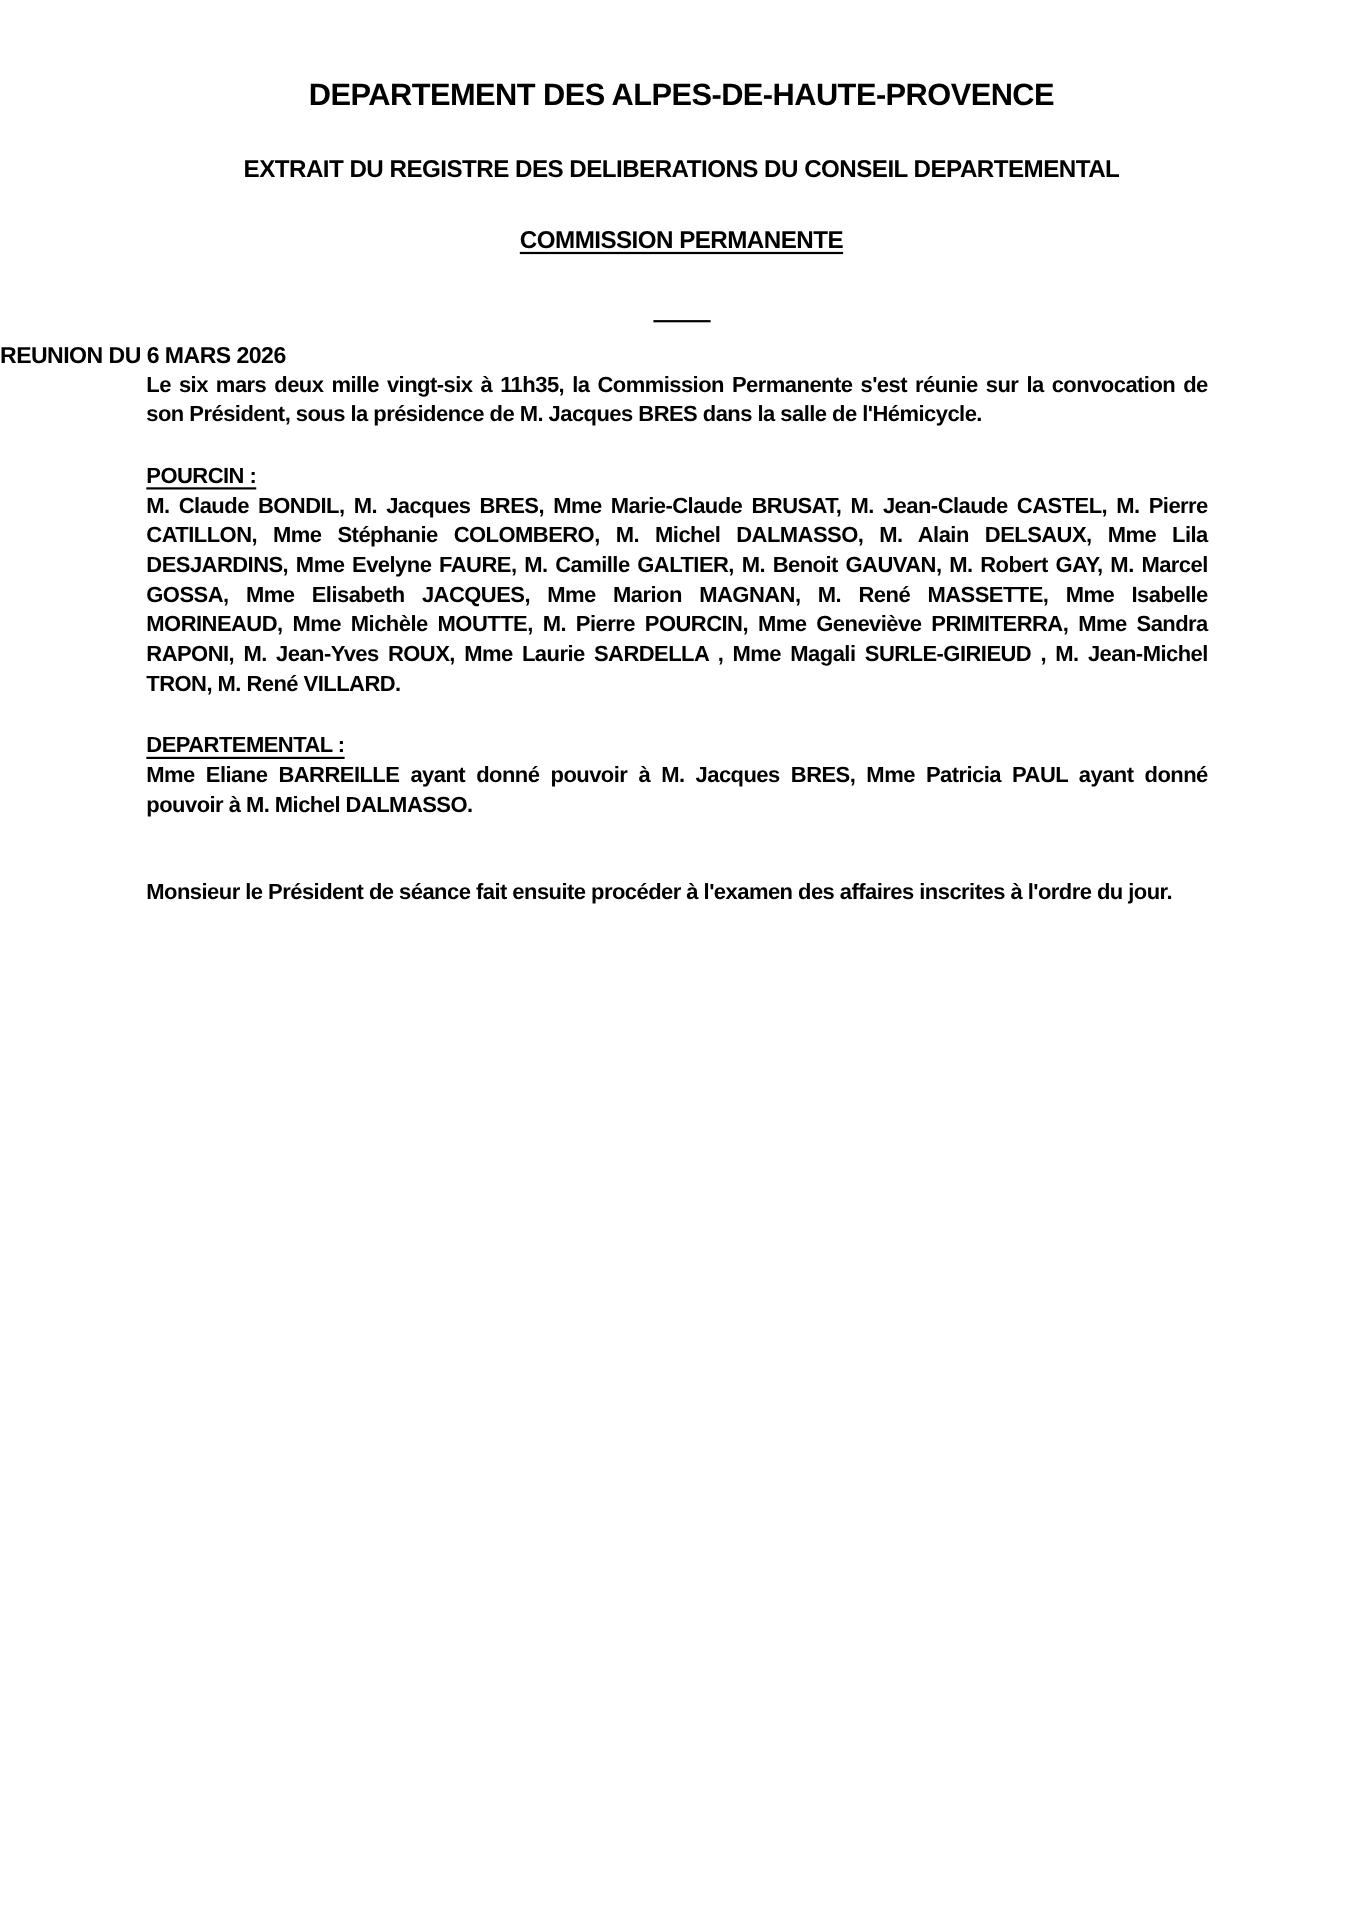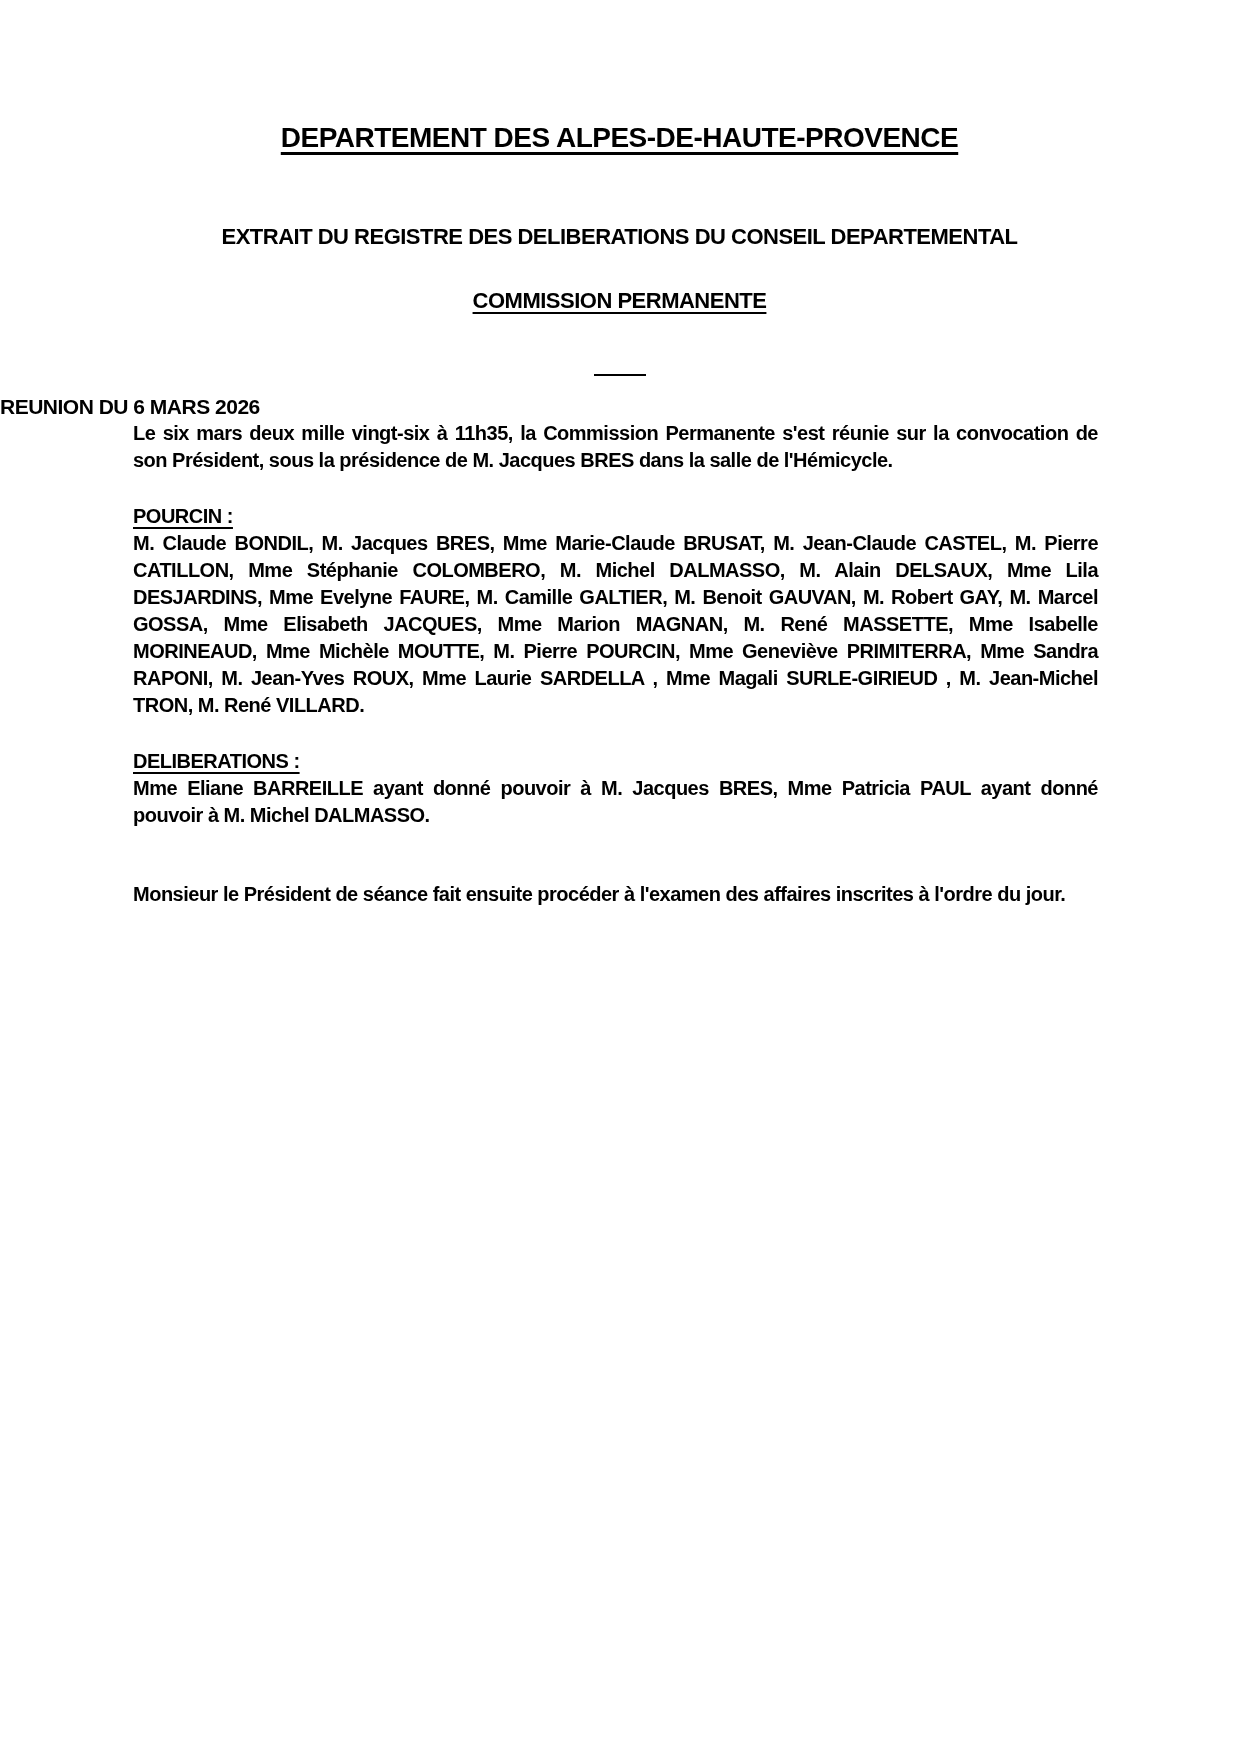--- a/index.html
+++ b/index.html
@@ -13,30 +13,29 @@
     height: 1754px;
     margin: 0 auto;
     background: #ffffff;
     font-family: "Liberation Sans", "DejaVu Sans", sans-serif;
     font-weight: bold;
     color: #000000;
     overflow: hidden;
     letter-spacing: -0.5px;
   }
   .doc-title {
-    margin-top: 120px;
+    margin-top: 68px;
     text-align: center;
     font-size: 28px;
     line-height: 1.25;
-    text-decoration: underline;
     text-decoration-thickness: 3px;
     text-underline-offset: 5px;
   }
   .doc-subtitle {
-    margin-top: 68px;
+    margin-top: 37px;
     text-align: center;
     font-size: 22px;
     line-height: 1.25;
   }
   .doc-commission {
     margin-top: 36px;
     text-align: center;
     font-size: 22px;
     line-height: 1.25;
     text-decoration: underline;
@@ -93,20 +92,20 @@
     <p class="para-intro section-text">Le six mars deux mille vingt-six à 11h35, la Commission Permanente s'est réunie sur la convocation de son Président, sous la présidence de M. Jacques BRES dans la salle de l'Hémicycle.</p>
 
 
     <div class="section">
       <div class="section-heading">POURCIN :</div>
       <p class="section-text">M. Claude BONDIL, M. Jacques BRES, Mme Marie-Claude BRUSAT, M. Jean-Claude CASTEL, M. Pierre CATILLON, Mme Stéphanie COLOMBERO, M. Michel DALMASSO, M. Alain DELSAUX, Mme Lila DESJARDINS, Mme Evelyne FAURE, M. Camille GALTIER, M. Benoit GAUVAN, M. Robert GAY, M. Marcel GOSSA, Mme Elisabeth JACQUES, Mme Marion MAGNAN, M. René MASSETTE, Mme Isabelle MORINEAUD, Mme Michèle MOUTTE, M. Pierre POURCIN, Mme Geneviève PRIMITERRA, Mme Sandra RAPONI, M. Jean-Yves ROUX, Mme Laurie SARDELLA , Mme Magali SURLE-GIRIEUD , M. Jean-Michel TRON, M. René VILLARD.</p>
     </div>
 
 
     <div class="section">
-      <div class="section-heading">DELIBERATIONS :</div>
+      <div class="section-heading">DEPARTEMENTAL :</div>
       <p class="section-text">Mme Eliane BARREILLE ayant donné pouvoir à M. Jacques BRES, Mme Patricia PAUL ayant donné pouvoir à M. Michel DALMASSO.</p>
     </div>
 
     <p class="para-closing section-text">Monsieur le Président de séance fait ensuite procéder à l'examen des affaires inscrites à l'ordre du jour.</p>
 
   </div>
 </div>
 
 </body></html>

